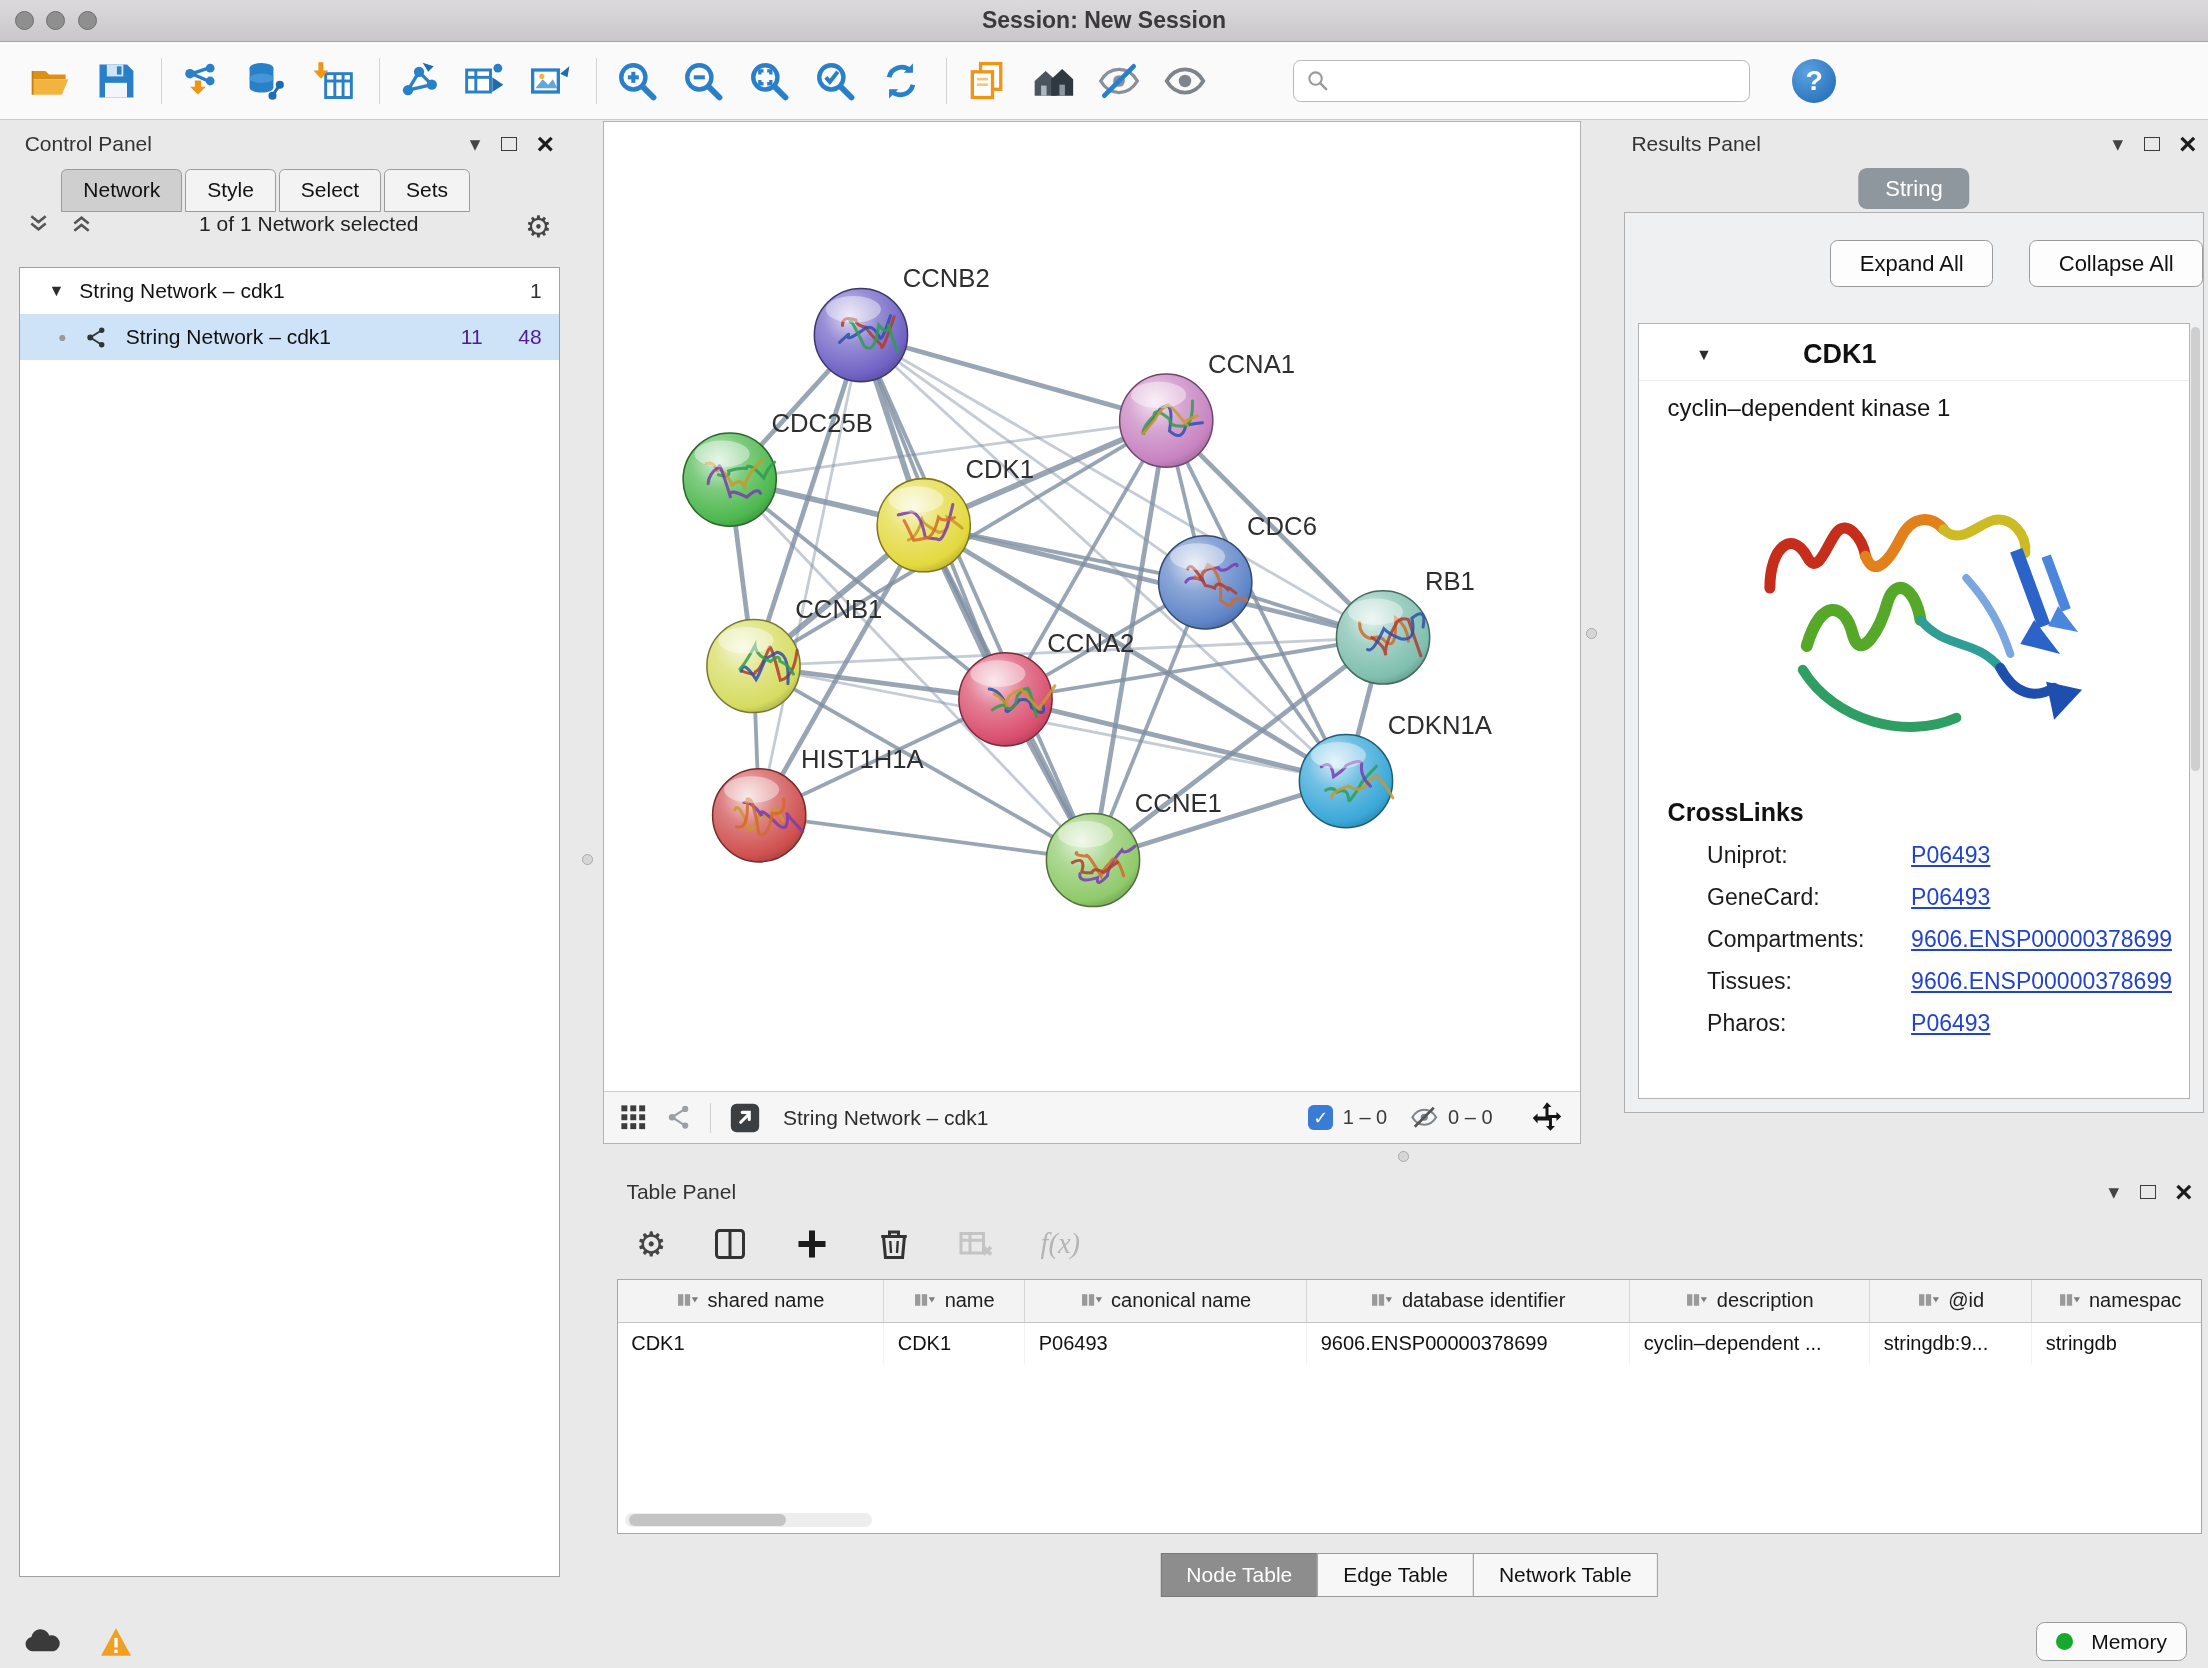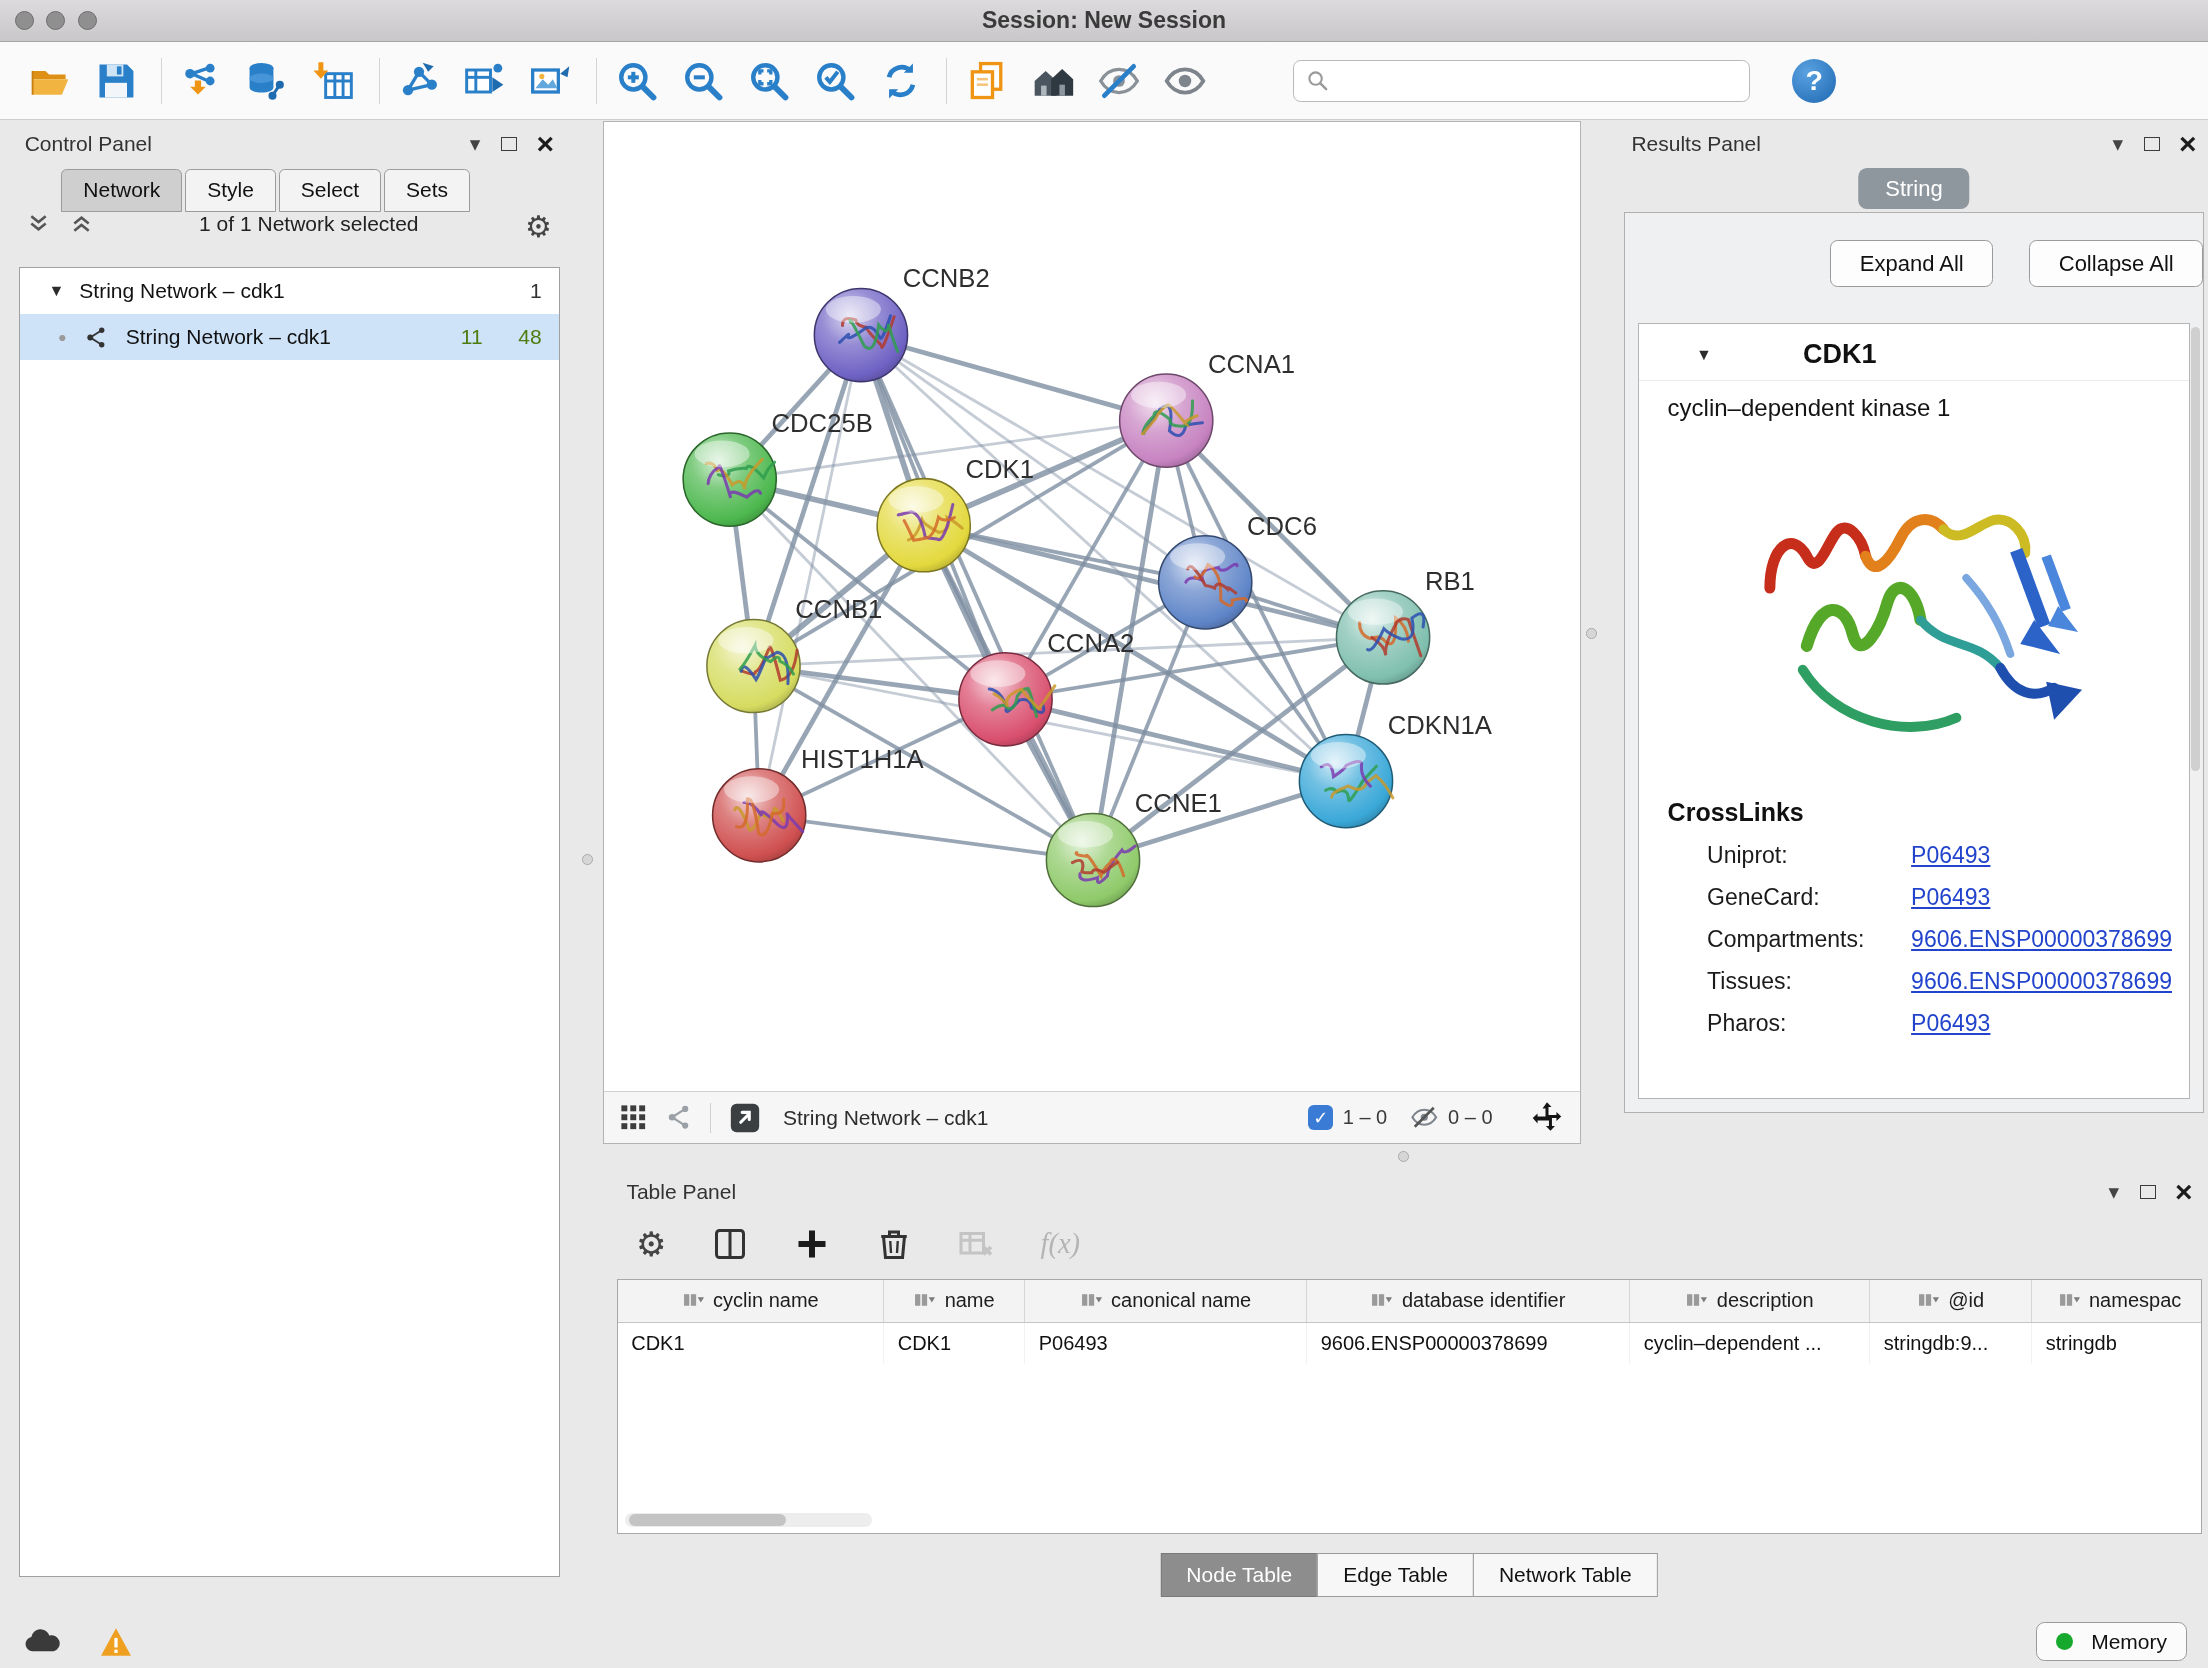--- a/index.html
+++ b/index.html
@@ -44,21 +44,21 @@
   .cp-tab.active{background:#cfcfcf;font-weight:normal;}
   .cp-toolrow{height:49px;display:flex;padding:0 13.3px;gap:20px;}
   .cp-toolrow .summary{flex:1;text-align:center;font-size:21px;color:#222;}
   .gear{font-size:30px;color:#444;line-height:1;}
   .cp-tree{position:absolute;left:5.7px;right:5.7px;top:143px;bottom:5.7px;background:#fff;border:1px solid #a0a0a0;overflow:hidden;}
   .tree-row{display:flex;align-items:center;height:46px;font-size:21px;color:#111;}
   .tree-row.root{padding:0 17px 0 28.5px;gap:15px;}
   .tree-row.child{padding:0 17px 0 38px;gap:17px;}
   .tree-row.selected{background:#cfe3f8;}
   .tree-count{margin-left:auto;color:#333;}
-  .tree-num{width:42px;text-align:right;color:#4d7c0f;}
+  .tree-num{width:42px;text-align:right;color:#4c1d95;}
   .expander{font-size:16px;color:#2c2c2c;}
   .bullet{color:#9a9a9a;font-size:14.3px;}
 
   
   #network-panel{position:absolute;left:603px;top:121px;width:978px;height:1023px;background:#fff;border:1px solid #b3b3b3;}
   #network-canvas{position:absolute;left:0;top:0;right:0;bottom:52px;overflow:hidden;}
   #network-svg{display:block;}
   #network-svg text{font-family:"Liberation Sans",sans-serif;}
   #network-statusbar{position:absolute;left:0;right:0;bottom:0;height:52px;background:#f6f6f6;
     border-top:1px solid #cfcfcf;display:flex;align-items:center;padding:0 15px;}
@@ -684,21 +684,21 @@
           </colgroup>
         <thead>
             <tr id="tp-head">
               <th>
                 <div class="thwrap">
                   <svg viewBox="0 0 20 14" width="21" height="15">
                     <rect x="1" y="1" width="5" height="11" fill="#9a9a9a"></rect>
                     <rect x="7.5" y="1" width="5" height="11" fill="#9a9a9a"></rect>
                     <path d="M14 4h6l-3 5z" fill="#7c7c7c"></path>
                   </svg>
-                  <span>cyclin name</span>
+                  <span>shared name</span>
                 </div>
               </th>
               <th>
                 <div class="thwrap">
                   <svg viewBox="0 0 20 14" width="21" height="15">
                     <rect x="1" y="1" width="5" height="11" fill="#9a9a9a"></rect>
                     <rect x="7.5" y="1" width="5" height="11" fill="#9a9a9a"></rect>
                     <path d="M14 4h6l-3 5z" fill="#7c7c7c"></path>
                   </svg>
                   <span>name</span>

